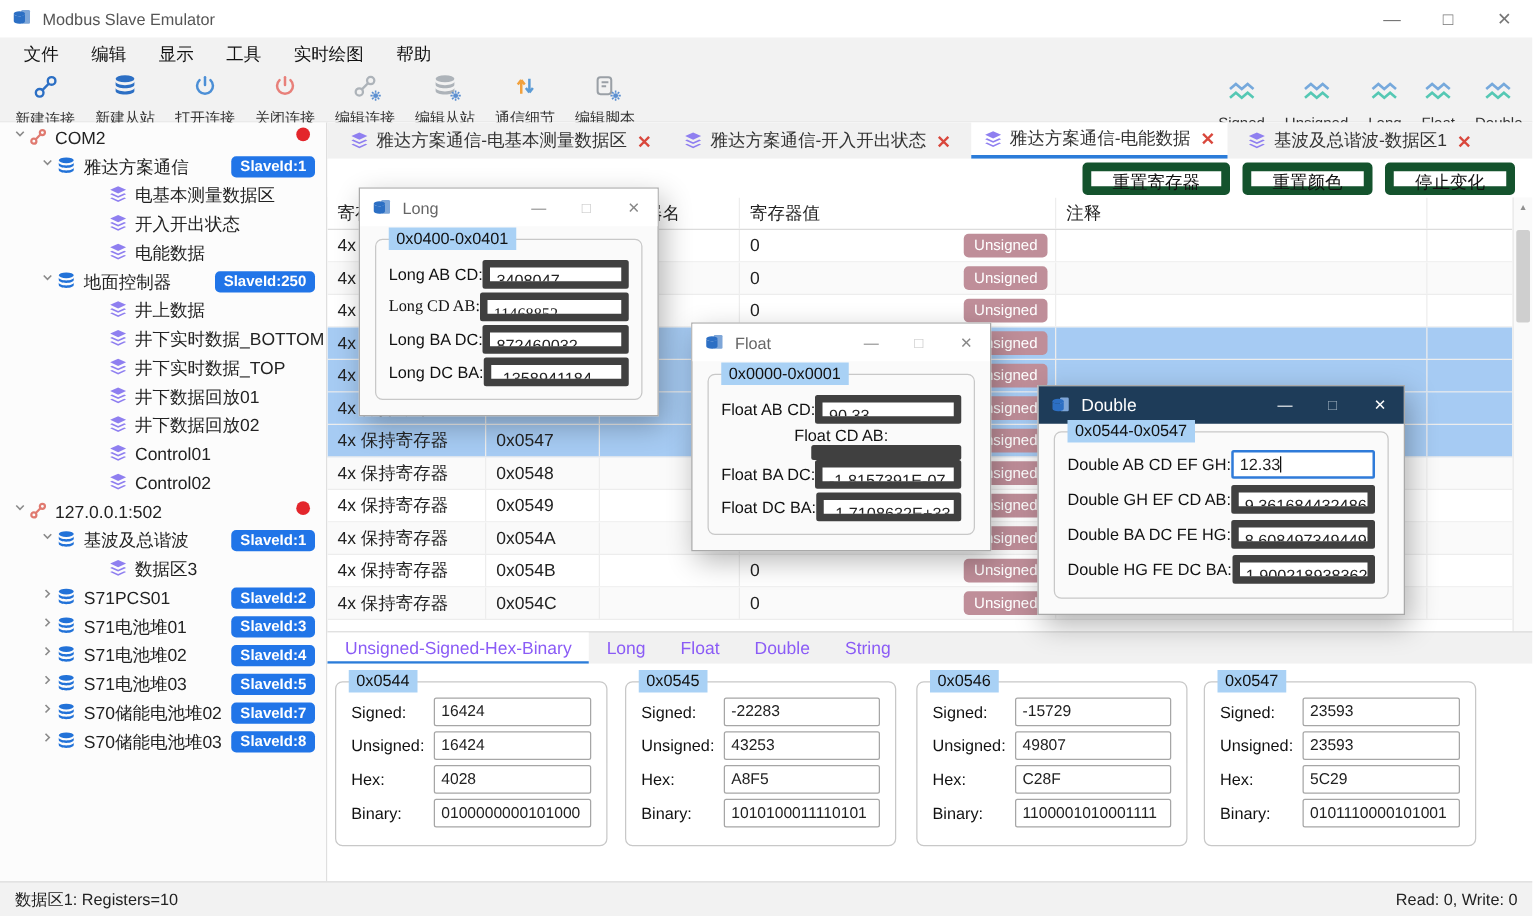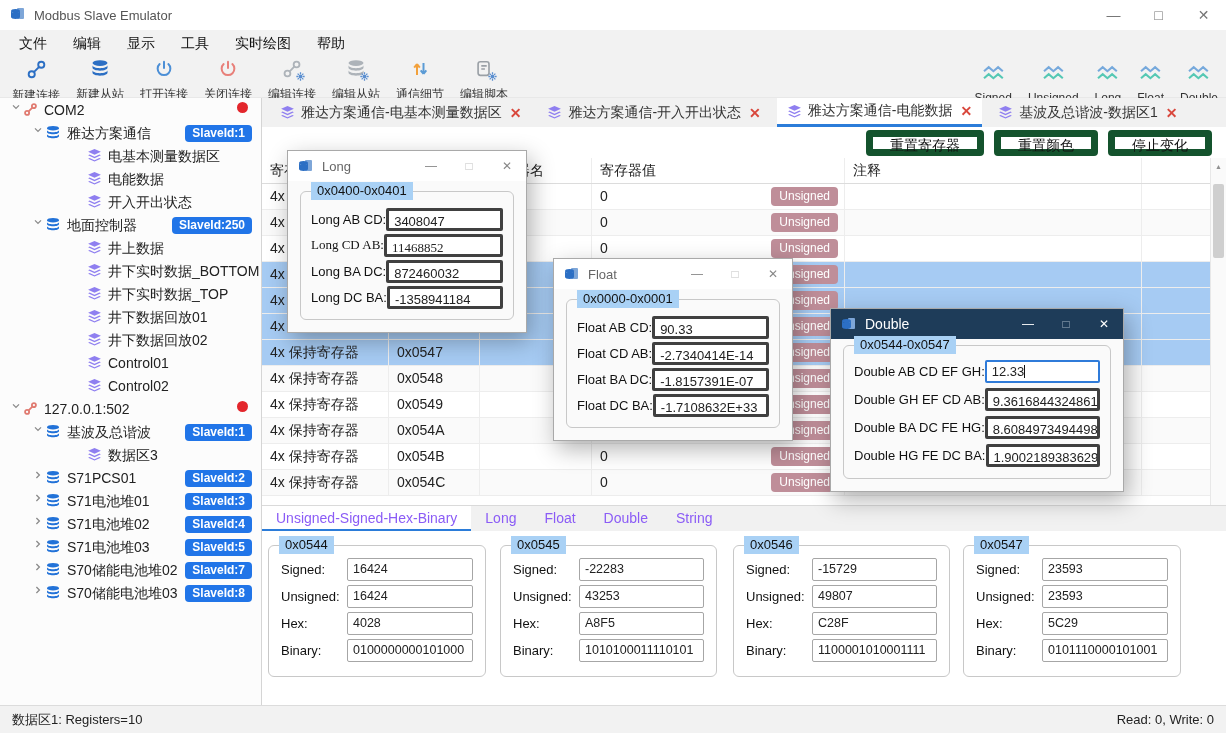--- a/index.html
+++ b/index.html
@@ -66,21 +66,21 @@
   .dlg-controls{margin-left:auto;display:flex;height:30px}
   .dlg-btn{width:38px;display:flex;align-items:center;justify-content:center;color:#888;font-size:12px}
   .dlg-btn.max{color:#C4C4C4}
   .dialog.dark .dlg-title{background:#1E3C59}
   .dialog.dark .dlg-name{color:#fff;font-size:14px}
   .dialog.dark .dlg-btn{color:#fff}
   .dialog.dark .dlg-btn.max{color:#9FB0C0}
   .dlg-group{position:absolute;left:12px;right:12px;top:40px;bottom:12px;border:1px solid #C8C8C8;border-radius:6px}
   .dlg-row{position:absolute;left:10px;right:10px;height:24px;display:flex;align-items:center}
   .dl{font-size:13px;color:#111;white-space:nowrap}
-  .di{margin-left:auto;width:120px;height:23px;border:3px solid #404040;border-radius:2px;background:#fff;padding:0 5px;font-size:13px;line-height:21px;overflow:hidden;white-space:nowrap}
+  .di{margin-left:auto;width:120px;height:23px;border:6px solid #404040;border-radius:2px;background:#fff;padding:0 5px;font-size:13px;line-height:21px;overflow:hidden;white-space:nowrap}
   .di.focused{border:2px solid #2F7BD9;line-height:19px}
   .caret{display:inline-block;width:1px;height:13px;background:#111;vertical-align:-2px}
   .dlg-long{left:287px;top:150px;width:240px;height:183px;z-index:10}
   .dlg-float{left:553px;top:258px;width:240px;height:183px;z-index:11}
   .dlg-double{left:830px;top:308px;width:294px;height:184px;z-index:12}
   .dlg-double .di{width:128px}
   .dlg-double .dlg-group{top:36px}
   
   .statusbar{position:absolute;left:0;right:0;bottom:0;height:28px;background:#F2F2F2;border-top:1px solid #DCDCDC;display:flex;align-items:center;padding:0 12px;font-size:13px;color:#222}
   .status-right{margin-left:auto}
@@ -351,33 +351,33 @@
     <div class="tree-item">
       <span style="width: 72px;"></span>
       <span class="chev"></span>
       <span style="display: inline-flex; align-items: center;">
         <svg width="15" height="15" viewBox="0 0 16 16" fill="#8F7FF0">
           <path d="M8 1 14.8 4.1 8 7.2 1.2 4.1z"></path>
           <path d="M2.8 7 1.2 7.8 8 10.9l6.8-3.1L13.2 7 8 9.4z"></path>
           <path d="M2.8 10.6 1.2 11.4 8 14.5l6.8-3.1-1.6-.8L8 13z"></path>
         </svg>
       </span>
-      <span class="tree-label">电能数据</span>
+      <span class="tree-label">开入开出状态</span>
     </div>
     <div class="tree-item">
       <span style="width: 72px;"></span>
       <span class="chev"></span>
       <span style="display: inline-flex; align-items: center;">
         <svg width="15" height="15" viewBox="0 0 16 16" fill="#8F7FF0">
           <path d="M8 1 14.8 4.1 8 7.2 1.2 4.1z"></path>
           <path d="M2.8 7 1.2 7.8 8 10.9l6.8-3.1L13.2 7 8 9.4z"></path>
           <path d="M2.8 10.6 1.2 11.4 8 14.5l6.8-3.1-1.6-.8L8 13z"></path>
         </svg>
       </span>
-      <span class="tree-label">开入开出状态</span>
+      <span class="tree-label">电能数据</span>
     </div>
     <div class="tree-item">
       <span style="width: 30px;"></span>
       <span class="chev">
         <span style="display: inline-flex; align-items: center;">
           <svg width="10" height="10" viewBox="0 0 10 10" fill="none" stroke="#8A8A8A" stroke-width="1.3">
             <path d="M2 3.4 5 6.4 8 3.4"></path>
           </svg>
         </span>
       </span>
@@ -981,21 +981,21 @@
         <span class="dlg-btn max">□</span>
         <span class="dlg-btn">✕</span>
       </div>
     </div>
     <div class="dlg-group">
       <span class="chip">0x0000-0x0001</span>
       <div class="dlg-row" style="top: 15px;">
         <span class="dl">Float AB CD:</span>
         <span class="di"><span>90.33</span></span>
       </div>
-      <div class="dlg-row" style="top: 41px;">
+      <div class="dlg-row" style="top: 41px; flex-direction: column;">
         <span class="dl">Float CD AB:</span>
         <span class="di"><span>-2.7340414E-14</span></span>
       </div>
       <div class="dlg-row" style="top: 67px;">
         <span class="dl">Float BA DC:</span>
         <span class="di"><span>-1.8157391E-07</span></span>
       </div>
       <div class="dlg-row" style="top: 93px;">
         <span class="dl">Float DC BA:</span>
         <span class="di"><span>-1.7108632E+33</span></span>

